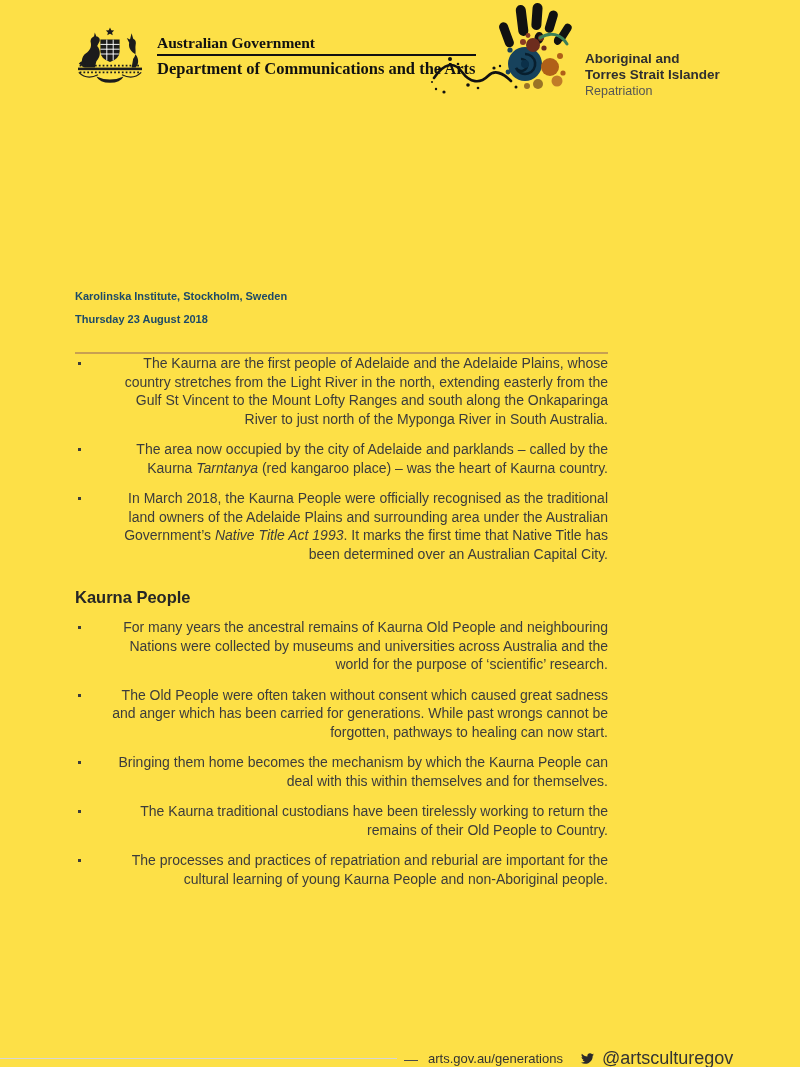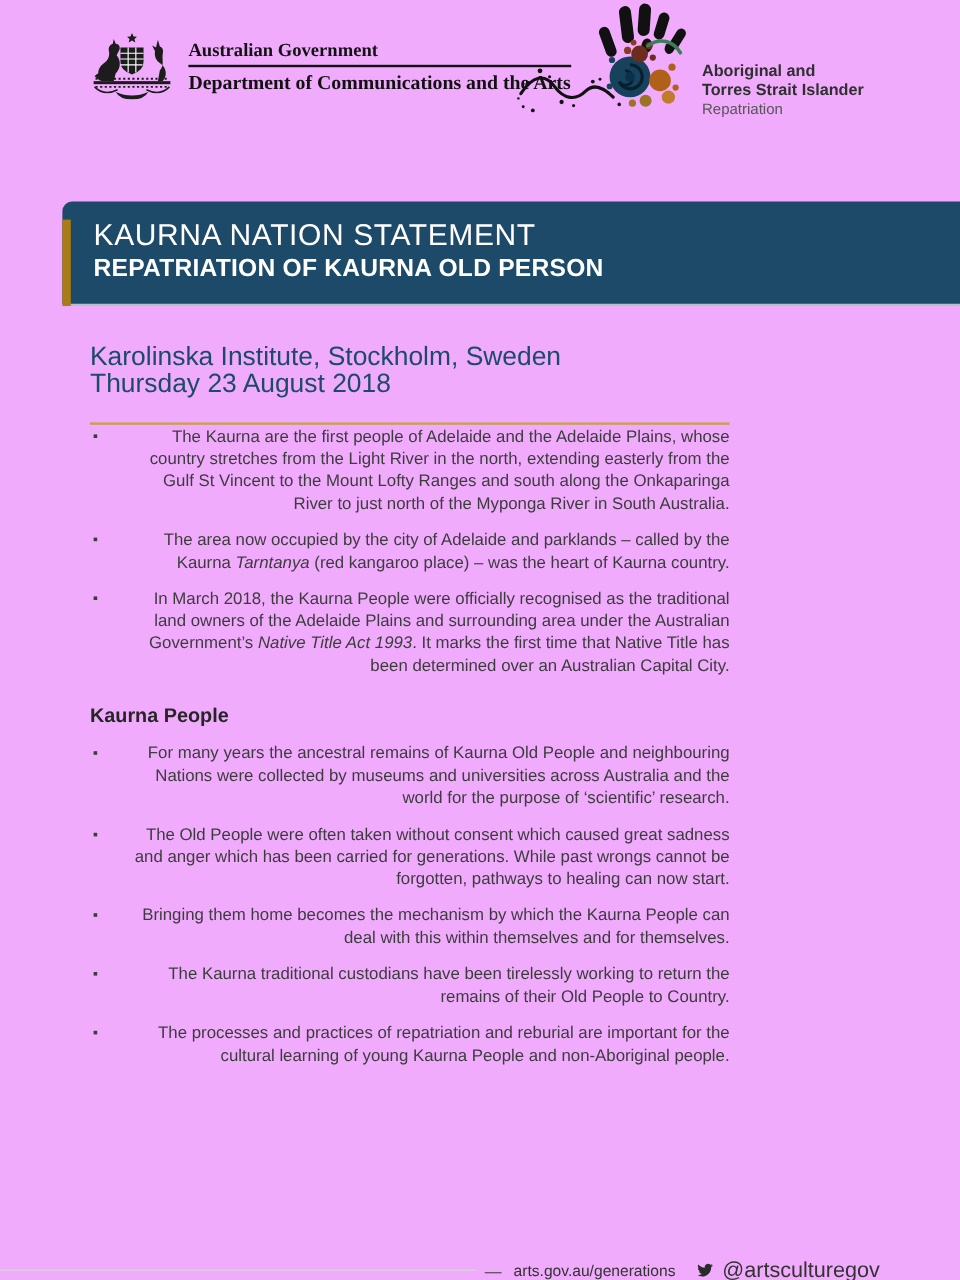--- a/index.html
+++ b/index.html
@@ -6,21 +6,21 @@
     --banner-bg:#1d4a68;
     --accent-gold:#aa7b17;
     --rule-gold:#c8a051;
     --deep-blue:#1d4a68;
     --body-text:#3c3c3c;
     --heading-text:#262626;
   }
   *{margin:0;padding:0;box-sizing:border-box;}
   html,body{background:#ffffff;}
   .page{
-    position:relative;width:800px;height:1067px;background:#f0abfc;overflow:hidden;
+    position:relative;width:800px;height:1067px;background:#fde047;overflow:hidden;
     font-family:"Liberation Sans","DejaVu Sans",sans-serif;color:var(--body-text);
   }
   
   .masthead{position:absolute;top:0;left:0;width:800px;height:168px;}
   .gov-logo{position:absolute;left:74px;top:24px;display:flex;align-items:center;gap:11px;}
   .crest{width:72px;height:64px;flex:none;}
   .gov-text{font-family:"Liberation Serif","DejaVu Serif",serif;font-weight:bold;color:#111;}
   .gov-line1{font-size:15.5px;line-height:19px;}
   .gov-divider{height:1.5px;background:#111;margin:2px 0 3px 0;width:100%;}
   .gov-line2{font-size:16.5px;line-height:20px;}
@@ -34,21 +34,21 @@
     position:absolute;left:52px;right:0;top:168px;height:87px;
     background:var(--banner-bg);border-radius:8px 0 0 2px;
     border-bottom:2px solid #b3c0ca;
   }
   .banner .gold-bar{position:absolute;left:0;top:15px;bottom:-2px;width:7px;background:var(--accent-gold);}
   .banner-inner{padding:13px 0 0 26px;}
   .banner h1{color:#fff;font-size:25px;line-height:30px;font-weight:300;letter-spacing:.5px;}
   .banner h2{color:#fff;font-size:20.5px;line-height:26px;font-weight:bold;letter-spacing:.2px;}
   
   .content{position:absolute;left:75px;top:255px;width:533px;}
-  .event{margin-top:30px;color:var(--deep-blue);font-weight:normal;font-size:22px;line-height:23px;}
+  .event{margin-top:30px;color:var(--deep-blue);font-weight:bold;font-size:11px;line-height:23px;}
   .gold-rule{margin-top:21px;height:2px;background:var(--rule-gold);border:none;width:100%;}
   .sec-heading{color:var(--heading-text);font-size:16.5px;line-height:20px;font-weight:bold;margin:24px 0 11px 0;}
   ul.bullets{list-style:none;}
   ul.bullets li{
     position:relative;padding-left:26px;margin-bottom:12px;
     font-size:14px;line-height:18.5px;color:var(--body-text);text-align:right;
   }
   ul.bullets li::before{
     content:"";position:absolute;left:3px;top:8px;width:3px;height:3px;background:#3c3c3c;
   }
@@ -148,27 +148,20 @@
         </g>
       </svg>
       <div class="repat-text">
         <div class="repat-bold">Aboriginal and</div>
         <div class="repat-bold">Torres Strait Islander</div>
         <div class="repat-reg">Repatriation</div>
       </div>
     </div>
   </div>
 
-  <div class="banner">
-    <div class="gold-bar"></div>
-    <div class="banner-inner">
-      <h1>KAURNA NATION STATEMENT</h1>
-      <h2>REPATRIATION OF KAURNA OLD PERSON</h2>
-    </div>
-  </div>
 
   <div class="content">
     <div class="event">
       <div>Karolinska Institute, Stockholm, Sweden</div>
       <div>Thursday 23 August 2018</div>
     </div>
     <div class="gold-rule"></div>
     <div>
         <ul class="bullets">
           <li><span>The Kaurna are the first people of Adelaide and the Adelaide Plains, whose country stretches from the Light River in the north, extending easterly from the Gulf St Vincent to the Mount Lofty Ranges and south along the Onkaparinga River to just north of the Myponga River in South Australia.</span></li>

